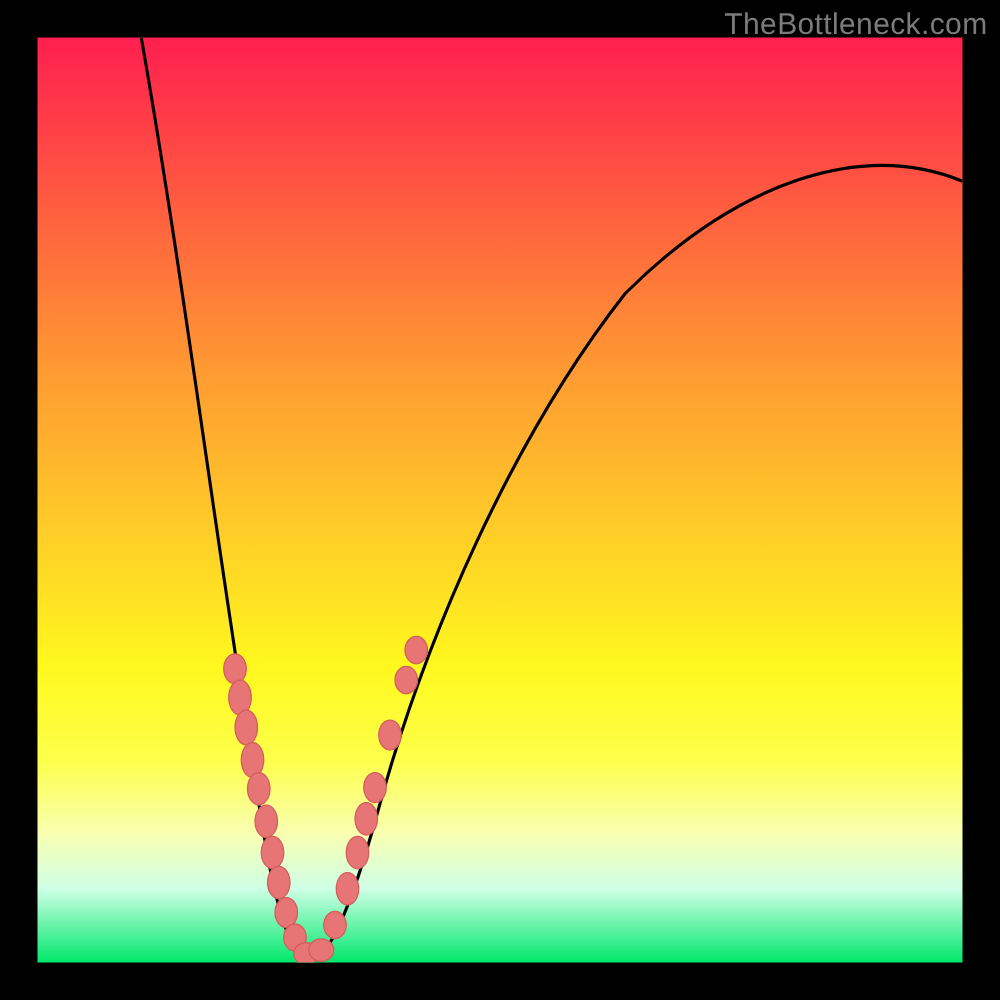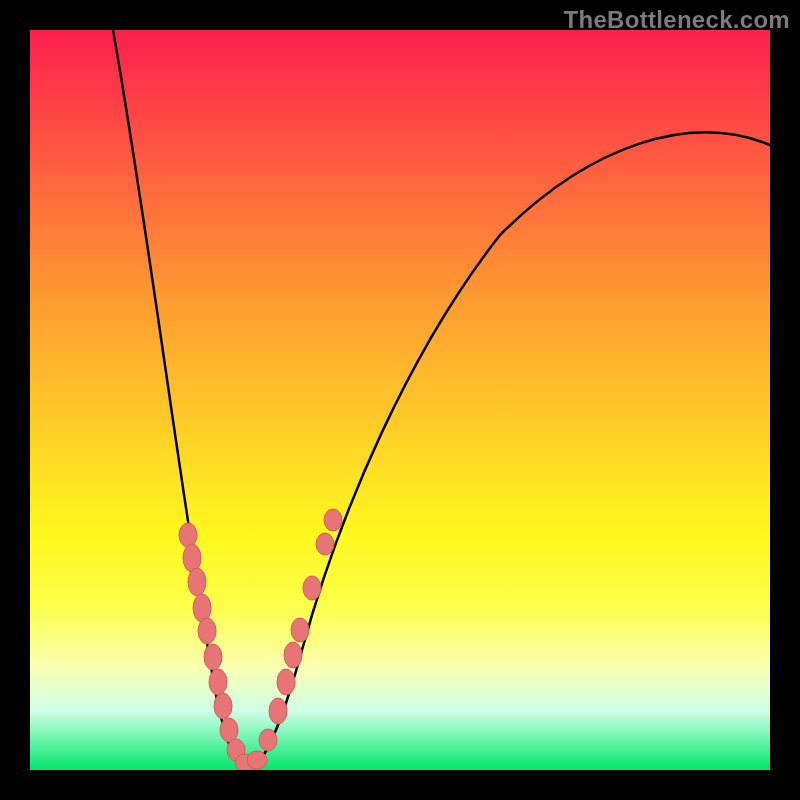--- a/index.html
+++ b/index.html
@@ -28,21 +28,21 @@
       #f9ffb0 86%,
       #cfffe6 92%,
       #00e86b 100%);
   }
   .watermark {
     position: absolute;
     top: 6px;
     right: 10px;
     color: #7b7b7b;
     font-size: 24px;
-    font-weight: 700;
+    font-weight: 400;
     letter-spacing: 0.3px;
     z-index: 5;
     user-select: none;
   }
   svg.curve {
     position: absolute;
     left: 0;
     top: 0;
     width: 740px;
     height: 740px;

